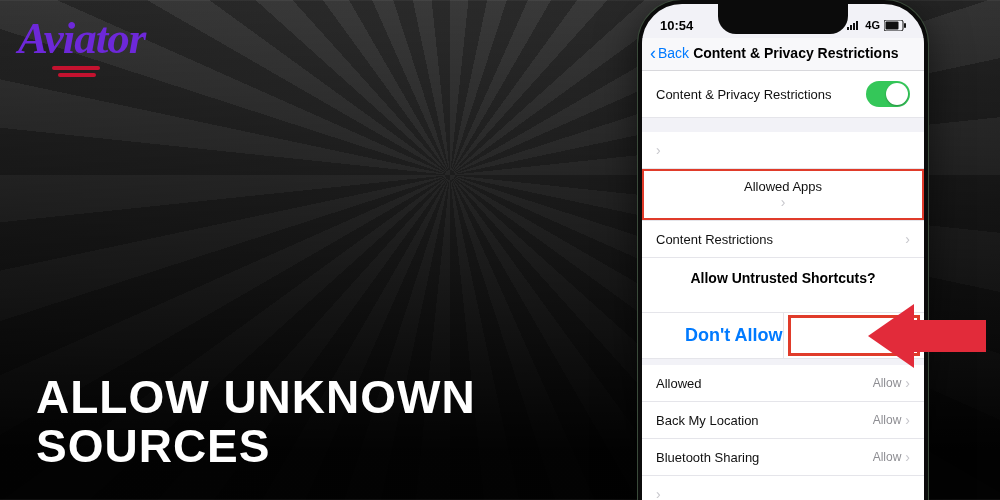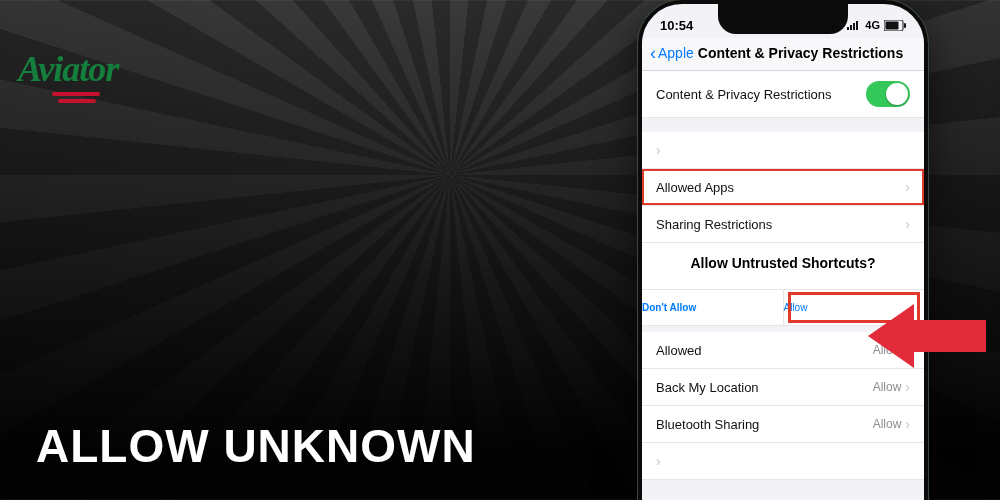--- a/index.html
+++ b/index.html
@@ -15,21 +15,21 @@
       radial-gradient(circle at 45% 35%, #6b6b6b 0%, #4a4a4a 40%, #1a1a1a 100%);
     filter:blur(0.3px);
   }
   .bg::after{
     content:""; position:absolute; inset:0;
     background:linear-gradient(to bottom, rgba(0,0,0,0.1), rgba(0,0,0,0.95) 90%);
   }
 
   
   .aviator-logo { position:absolute; top:12px; left:18px; z-index:5; }
-  .aviator-logo .word { font-family:Georgia,'Times New Roman',serif; font-style:italic; font-weight:700; font-size:36px; color:#15803d; letter-spacing:-1px;margin-top:36px; }
+  .aviator-logo .word { font-family:Georgia,'Times New Roman',serif; font-style:italic; font-weight:700; font-size:45px; color:#6d28d9; letter-spacing:-1px; }
   .aviator-logo .underline { width:48px; height:4px; background:#c4122f; border-radius:4px; margin:2px 0 0 34px; }
   .aviator-logo .underline2 { width:38px; height:4px; background:#c4122f; border-radius:4px; margin:3px 0 0 40px; }
 
   
   .headline { position:absolute; left:36px; bottom:28px; z-index:5; color:#fff; font-weight:700; font-size:46px; line-height:1.08; letter-spacing:1px; }
 
   
   .phone { position:absolute; top:0; right:72px; width:290px; height:600px; z-index:4;
     border:4px solid #0b0b0b; border-radius:44px; background:#f2f2f7;
     box-shadow:0 0 0 1px #3a4a3a, 0 10px 40px rgba(0,0,0,0.6); overflow:hidden; }
@@ -45,28 +45,28 @@
   .nav-title { font-weight:600; font-size:14px; flex:1; text-align:left; padding-left:4px; }
 
   .row { display:flex; align-items:center; justify-content:space-between; padding:10px 14px; background:#fff; font-size:13px; color:#111; border-bottom:1px solid #e5e5ea; }
   .row .val { color:#8e8e93; font-size:12px; display:flex; align-items:center; gap:4px;}
   .row .chev-r { color:#c7c7cc; font-size:14px; }
   .group-gap { height:14px; background:#f2f2f7; }
 
   .toggle { width:44px; height:26px; background:#34c759; border-radius:13px; position:relative; }
   .toggle::after { content:""; position:absolute; top:2px; right:2px; width:22px; height:22px; background:#fff; border-radius:50%; box-shadow:0 1px 2px rgba(0,0,0,0.3); }
 
-  .highlight-row { position:relative; }
+  .highlight-row { position:relative;flex-direction:column; }
   .highlight-row::after { content:""; position:absolute; inset:0; border:2px solid #e03b2a; pointer-events:none; }
 
   .dialog { padding:12px 16px 10px; text-align:center; background:#fff; }
-  .dialog-title { font-size:14px; font-weight:700; margin-bottom:8px; }
+  .dialog-title { font-size:14px; font-weight:700; margin-bottom:16px; }
   .dialog-msg { font-size:11px; color:#6b6b70; line-height:1.35; padding:0 4px; }
   .dialog-btns { display:flex; border-top:1px solid #e5e5ea; border-bottom:1px solid #e5e5ea; background:#fff; }
-  .dialog-btn { flex:1; padding:12px 0; text-align:left; font-size:10px; color:#007aff; position:relative; }
+  .dialog-btn { flex:1; padding:12px 0; text-align:right; font-size:18px; color:#007aff; position:relative; }
   .dialog-btn.deny { font-weight:600; }
   .dialog-btn + .dialog-btn { border-left:1px solid #e5e5ea; }
   .dialog-btn.allow-hl::after { content:""; position:absolute; inset:2px 4px; border:3px solid #e03b2a; }
 
   .big-arrow { position:absolute; top:296px; right:12px; z-index:6; }
 
   
   .frame-line { position:absolute; left:0; right:0; height:1px; background:rgba(255,255,255,0.05); z-index:3;}
 </style>
 </head>
@@ -77,20 +77,21 @@
 <div class="frame-line" style="bottom:0"></div>
 
 <div class="aviator-logo">
   <div class="word">Aviator</div>
   <div class="underline"></div>
   <div class="underline2"></div>
 </div>
 
 <div class="headline">
   <div>ALLOW UNKNOWN</div>
+  <div>SOURCES</div>
 </div>
 
 <div class="phone">
   <div class="notch"></div>
 
   <div class="status-bar">
     <span>10:54</span>
     <span class="right">
       <span class="sig-icon">
         <svg width="14" height="10" viewBox="0 0 14 10">
@@ -107,21 +108,21 @@
             <rect x="1.5" y="1.5" width="13" height="8" rx="1" fill="#111"></rect>
             <rect x="20" y="3" width="2" height="5" rx="1" fill="#111"></rect>
           </svg>
       </span>
     </span>
   </div>
 
   <div class="nav-bar">
     <span class="nav-back">
       <span class="chev">‹</span>
-      <span>Apple</span>
+      <span>Back</span>
     </span>
     <span class="nav-title">Content &amp; Privacy Restrictions</span>
   </div>
 
   <div class="row">
     <span>Content &amp; Privacy Restrictions</span>
     <span class="toggle"></span>
   </div>
   <div class="group-gap"></div>
 
@@ -131,21 +132,21 @@
           <span class="chev-r">›</span>
         </span>
       </div>
       <div class="row highlight-row">
         <span>Allowed Apps</span>
         <span class="val">
           <span class="chev-r">›</span>
         </span>
       </div>
       <div class="row">
-        <span>Sharing Restrictions</span>
+        <span>Content Restrictions</span>
         <span class="val">
           <span class="chev-r">›</span>
         </span>
       </div>
     </div>
 
   <div class="dialog">
     <div class="dialog-title">Allow Untrusted Shortcuts?</div>
   </div>
   <div class="dialog-btns">

